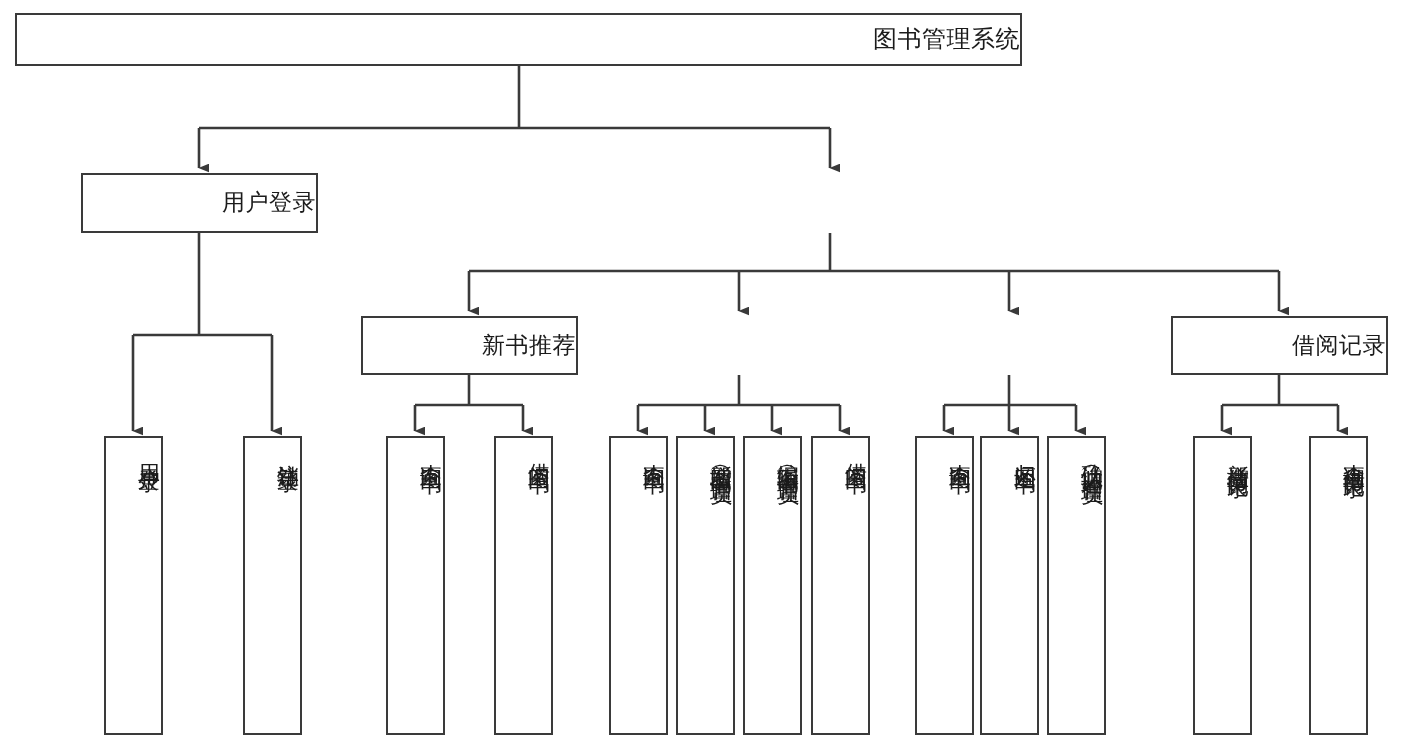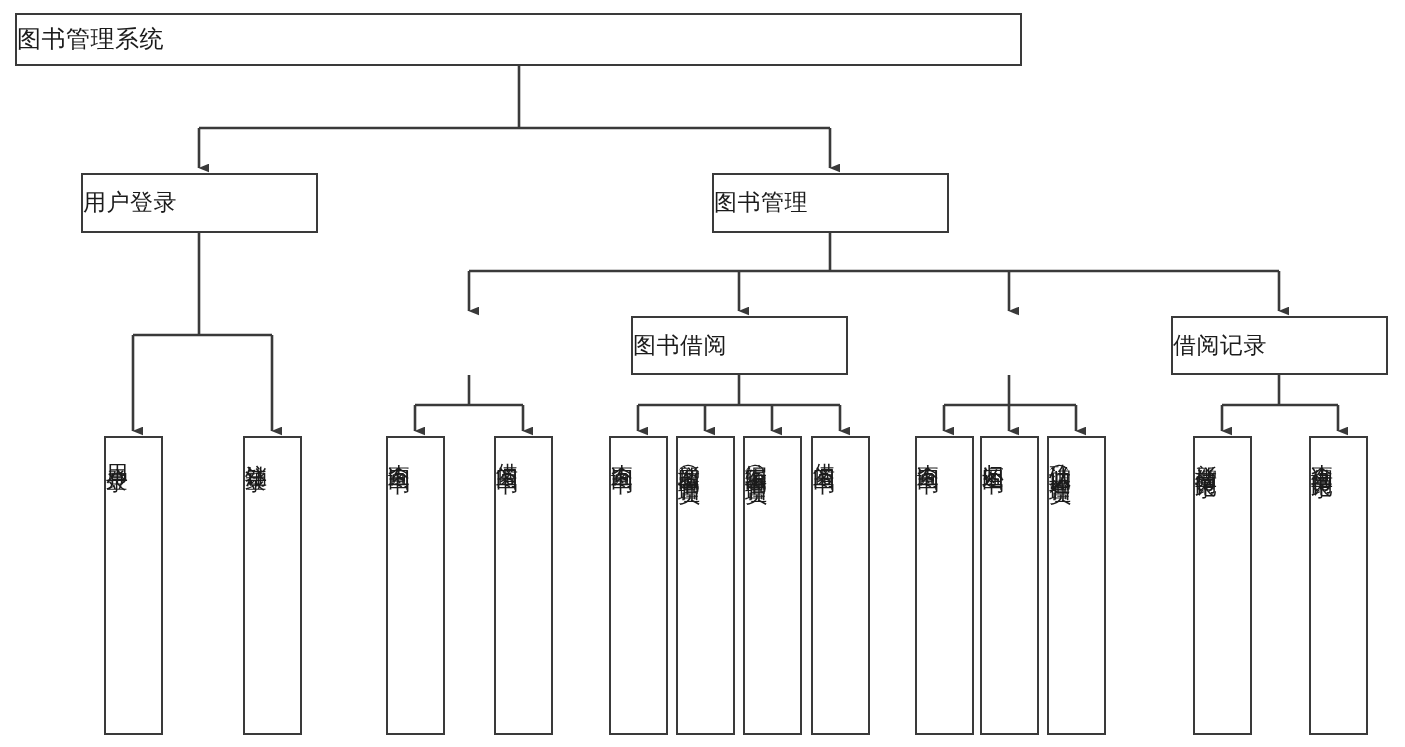--- a/index.html
+++ b/index.html
@@ -25,21 +25,21 @@
     height: 747px;
   }
   
   .node {
     position: absolute;
     box-sizing: border-box;
     background: #ffffff;
     border: 2.4px solid #3a3a3a;
     display: flex;
     align-items: center;
-    justify-content: flex-start;
+    justify-content: flex-end;
     color: #1b1b1b;
     z-index: 2;
   }
   .node .lbl {
     display: block;
     line-height: 1.18;
     letter-spacing: 0.5px;
     white-space: nowrap;
   }
   
@@ -131,28 +131,25 @@
   </svg>
 
   <div class="node h root" style="left:15px; top:13px; width:1007px; height:53px;">
     <span class="lbl">图书管理系统</span>
   </div>
 
   <div class="node h" style="left:81px; top:173px; width:237px; height:60px;">
     <span class="lbl">用户登录</span>
   </div>
 
-  <div class="node h" style="left:712px; top:173px; width:237px; height:60px;">
-    <span class="lbl">图书管理</span>
+
+  <div class="node h" style="left:361px; top:316px; width:217px; height:59px;">
+    <span class="lbl">新书推荐</span>
   </div>
 
-
-  <div class="node h" style="left:631px; top:316px; width:217px; height:59px;">
-    <span class="lbl">图书借阅</span>
-  </div>
 
 
   <div class="node h" style="left:1171px; top:316px; width:217px; height:59px;">
     <span class="lbl">借阅记录</span>
   </div>
 
   <div class="node v" style="left:104px; top:436px; width:59px; height:299px;">
     <span class="lbl">用户登录</span>
   </div>
   <div class="node v" style="left:243px; top:436px; width:59px; height:299px;">

